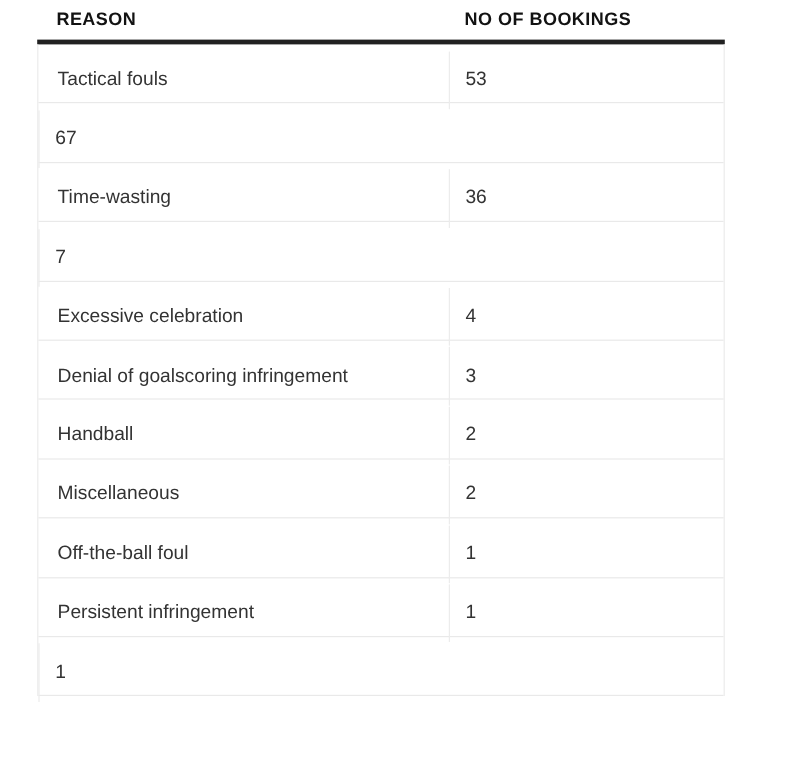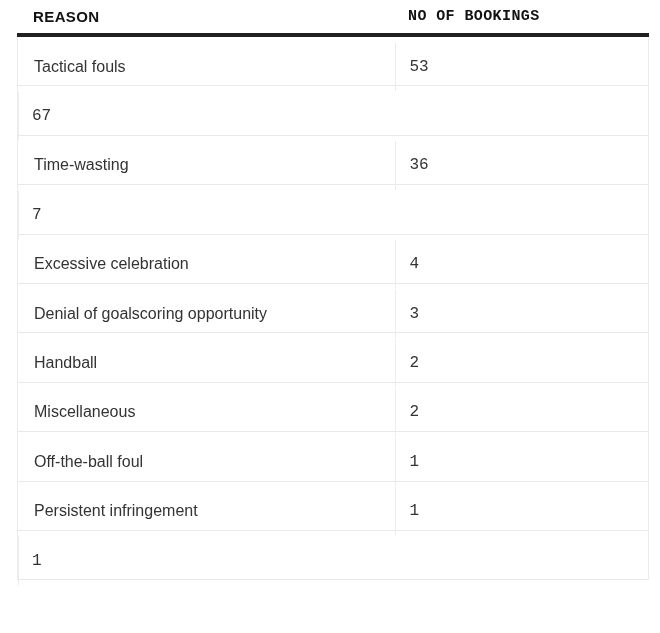--- a/index.html
+++ b/index.html
@@ -10,40 +10,40 @@
   }
   .page {
     width: 660px;
     height: 633px;
     background: #ffffff;
     overflow: hidden;
     position: relative;
   }
   .table-wrap {
     position: absolute;
-    left: 17px;
+    left: 31px;
     top: 0;
-    width: 632px;
+    width: 573px;
   }
   .header-row {
     display: flex;
     height: 37px;
     align-items: center;
     border-bottom: 4px solid #212121;
     box-sizing: border-box;
   }
   .header-cell {
     font-size: 15px;
     font-weight: bold;
     color: #121212;
     letter-spacing: 0.4px;
     box-sizing: border-box;
   }
   .col-reason { width: 378px; padding-left: 16px; box-sizing: border-box; }
-  .col-num   { width: 253px; padding-left: 13px; box-sizing: border-box; font-family: Liberation Mono, monospace; }
+  .col-num   { width: 253px; padding-left: 13px; box-sizing: border-box; }
   .body-rows {
     border-left: 1px solid #ececec;
     border-right: 1px solid #ececec;
     box-sizing: border-box;
   }
   .row {
     display: flex;
     height: 49.4px;
     align-items: center;
     border-bottom: 1px solid #e9e9e9;
@@ -84,21 +84,21 @@
         <div class="cell col-num">36</div>
       </div>
       <div class="row">
         <div class="cell col-num">7</div>
       </div>
       <div class="row">
         <div class="cell col-reason">Excessive celebration</div>
         <div class="cell col-num">4</div>
       </div>
       <div class="row">
-        <div class="cell col-reason">Denial of goalscoring opportunity</div>
+        <div class="cell col-reason">Denial of goalscoring infringement</div>
         <div class="cell col-num">3</div>
       </div>
       <div class="row">
         <div class="cell col-reason">Handball</div>
         <div class="cell col-num">2</div>
       </div>
       <div class="row">
         <div class="cell col-reason">Miscellaneous</div>
         <div class="cell col-num">2</div>
       </div>

